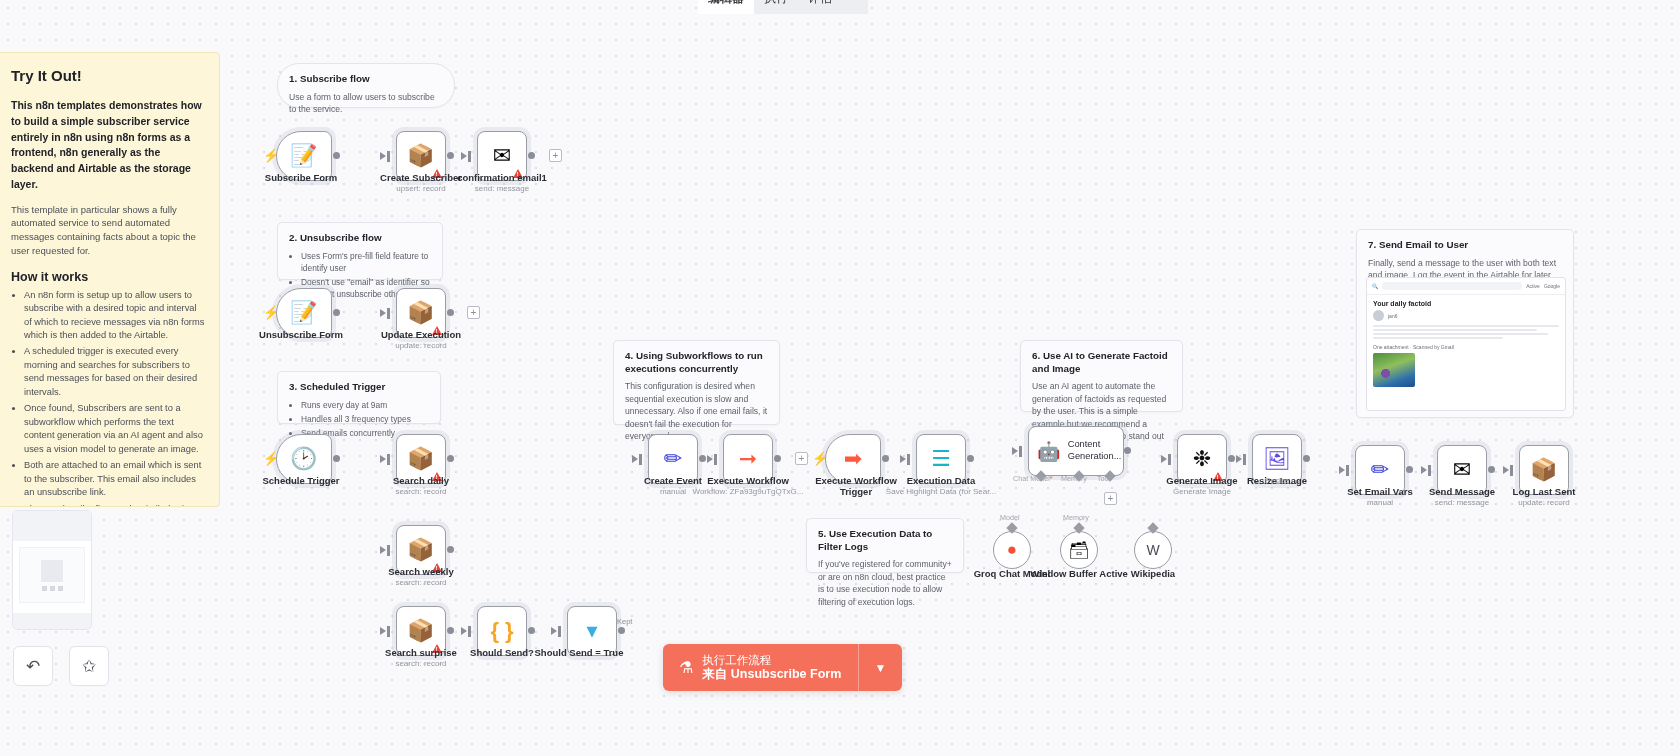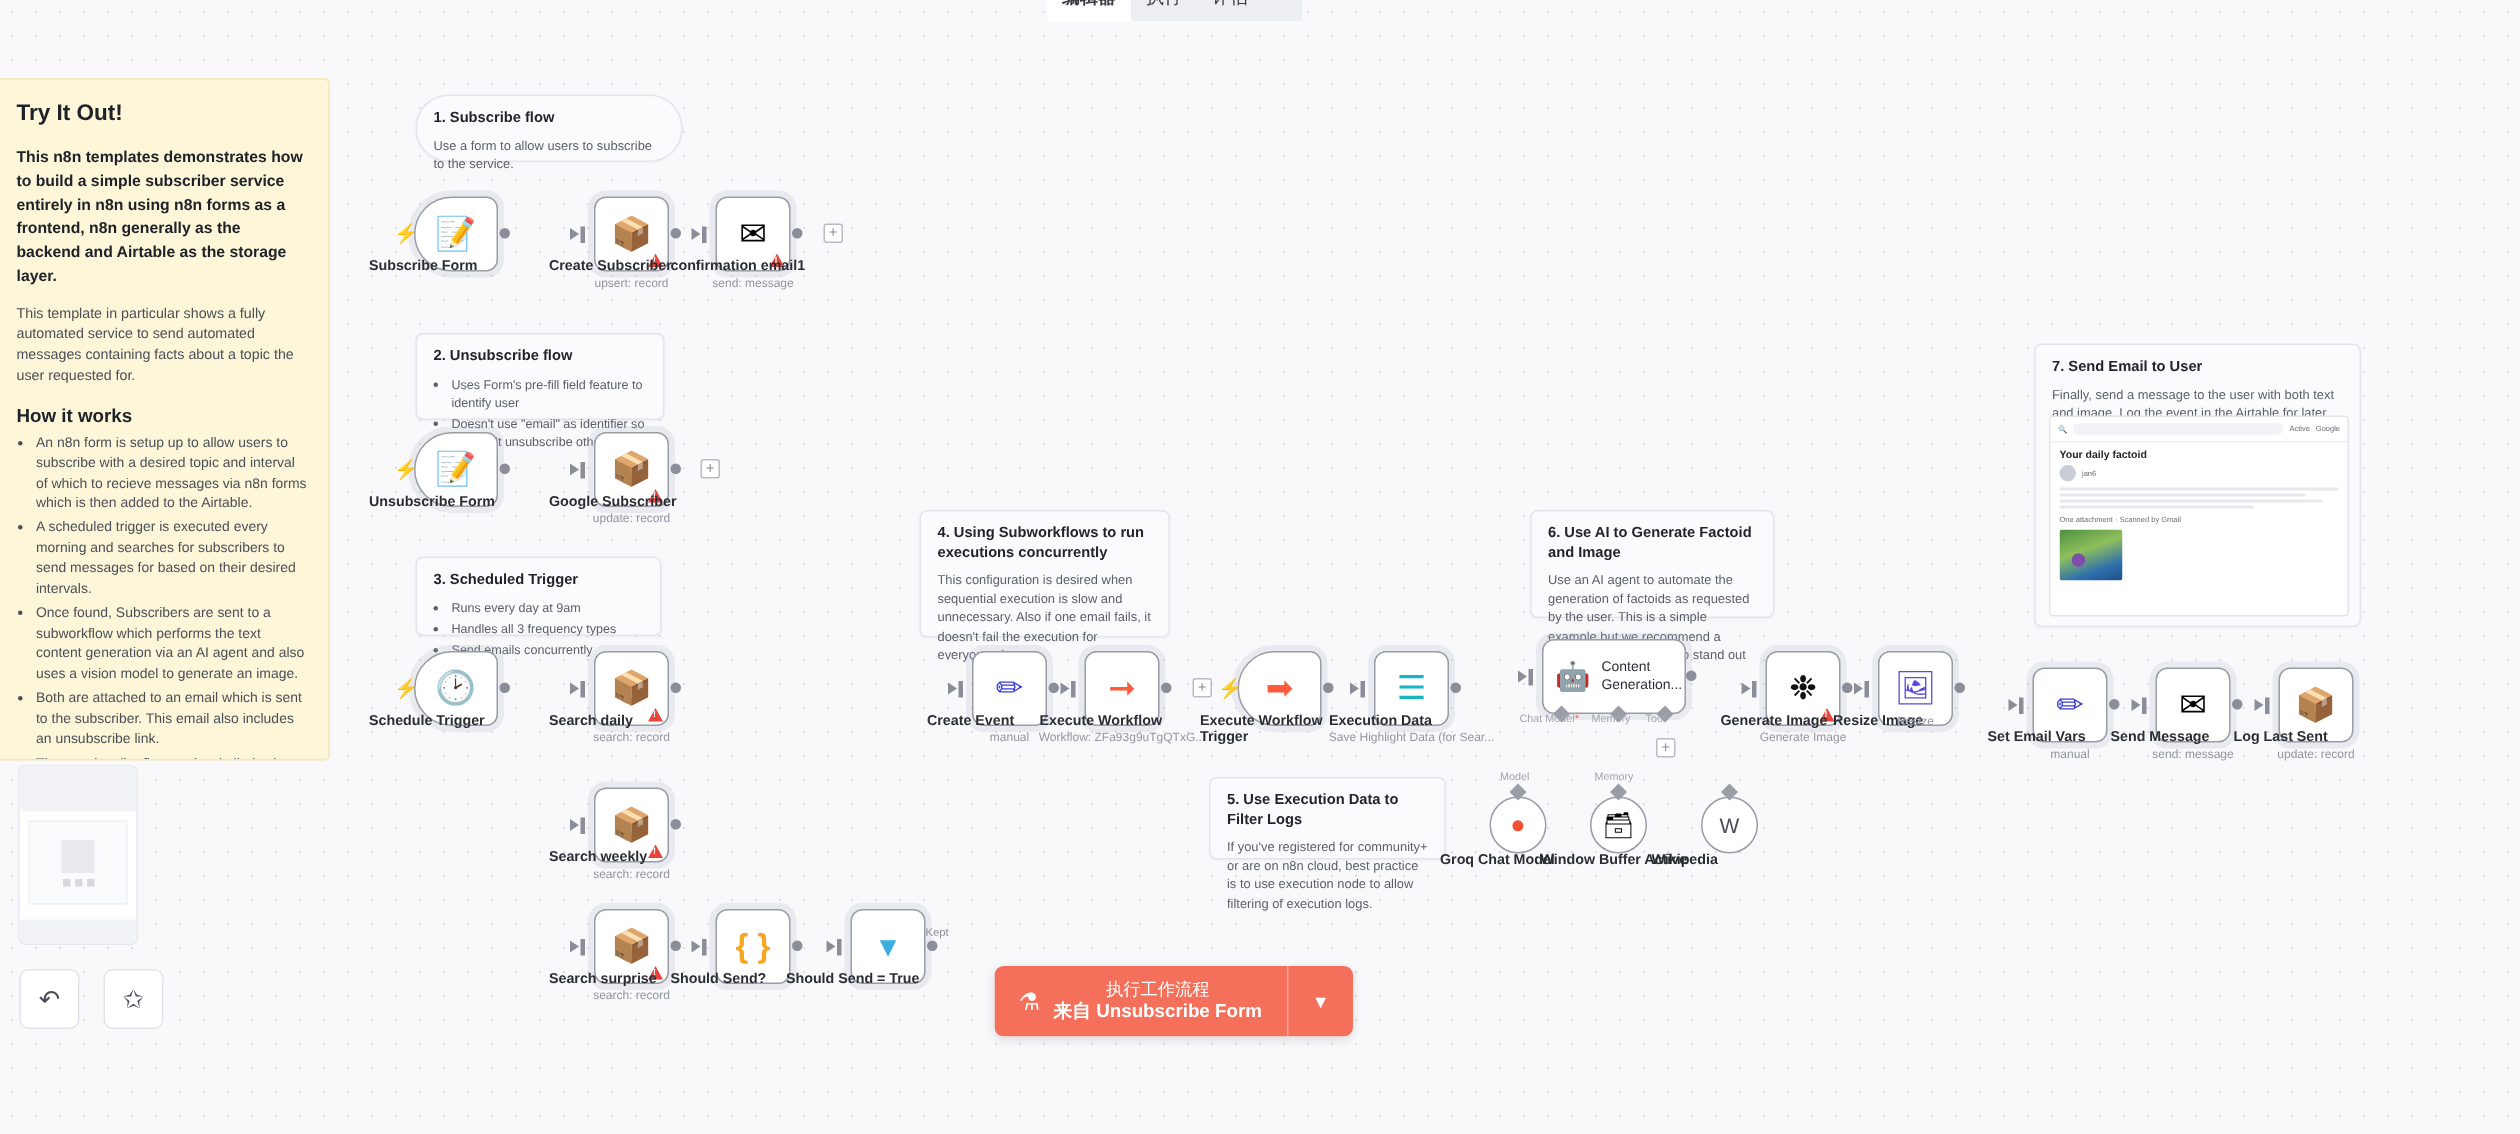--- a/index.html
+++ b/index.html
@@ -63,21 +63,21 @@
   .node.trigger { border-radius:26px 8px 8px 26px; width:56px; }
   .node.sel { box-shadow:0 0 0 4px rgba(160,165,190,.18); }
   .node .glyph { font-size:22px; line-height:1; }
   .node .warn {
     position:absolute; right:3px; bottom:2px; width:0;height:0;
     border-left:5px solid transparent;border-right:5px solid transparent;
     border-bottom:9px solid #e8443a;
   }
   .node .warn::after{ content:"!"; position:absolute; left:-1.6px; top:2px; font-size:6px; color:#fff; font-weight:700;}
   .nlabel {
-    position:absolute; text-align:left; z-index:11;
+    position:absolute; text-align:center; z-index:11;
     font-size:9.5px; font-weight:600; color:#2b2d35; white-space:nowrap;
   }
   .nsub {
     position:absolute; text-align:center; z-index:11;
     font-size:8px; color:#9395a1; white-space:nowrap;
   }
 
   
   .port { position:absolute; width:7px; height:7px; border-radius:50%; background:#8b8d99; z-index:12; }
   .inarrow { position:absolute; z-index:12; width:0;height:0;
@@ -152,21 +152,21 @@
   
   #exec-wrap{
     position:absolute;left:663px;top:644px;height:47px;display:flex;z-index:30;
     border-radius:6px;overflow:hidden;box-shadow:0 2px 7px rgba(0,0,0,.12);
   }
   #exec-main{
     background:#f4705b;color:#fff;display:flex;align-items:center;gap:9px;
     padding:0 16px;cursor:pointer;min-width:195px;
   }
   #exec-main .etext{display:flex;flex-direction:column;line-height:1.25;}
-  #exec-main .e1{font-size:11.5px;text-align:center;}
+  #exec-main .e1{font-size:11.5px;}
   #exec-main .e2{font-size:12.5px;font-weight:600;}
   #exec-drop{
     background:#f4705b;color:#fff;width:44px;display:flex;align-items:center;justify-content:center;
     border-left:1px solid rgba(255,255,255,.35);cursor:pointer;font-size:12px;
   }
   .kept{position:absolute;font-size:7.5px;color:#8b8d99;z-index:12;}
 </style>
 </head>
 <body>
 
@@ -332,21 +332,21 @@
   <div class="nlabel" style="left:246px;top:329px;width:110px;">Unsubscribe Form</div>
 
   <div class="inbar" style="left:387px;top:308px;"></div>
   <div class="inarrow" style="left:380px;top:309px;"></div>
   <div class="node sel" style="left:396px;top:288px;">
     <span class="glyph">📦</span>
     <span class="warn"></span>
   </div>
   <div class="port" style="left:447px;top:309px;"></div>
   <div class="plusbtn" style="left:467px;top:306px;">+</div>
-  <div class="nlabel" style="left:366px;top:329px;width:110px;">Google Subscriber</div>
+  <div class="nlabel" style="left:366px;top:329px;width:110px;">Update Execution</div>
   <div class="nsub" style="left:366px;top:341px;width:110px;">update: record</div>
 
   <div class="bolt" style="left:263px;top:451px;">⚡</div>
   <div class="node trigger sel" style="left:276px;top:434px;">
     <span class="glyph" style="color:#12a594;">🕑</span>
   </div>
   <div class="port" style="left:333px;top:455px;"></div>
   <div class="nlabel" style="left:246px;top:475px;width:110px;">Schedule Trigger</div>
 
   <div class="inbar" style="left:387px;top:454px;"></div>

